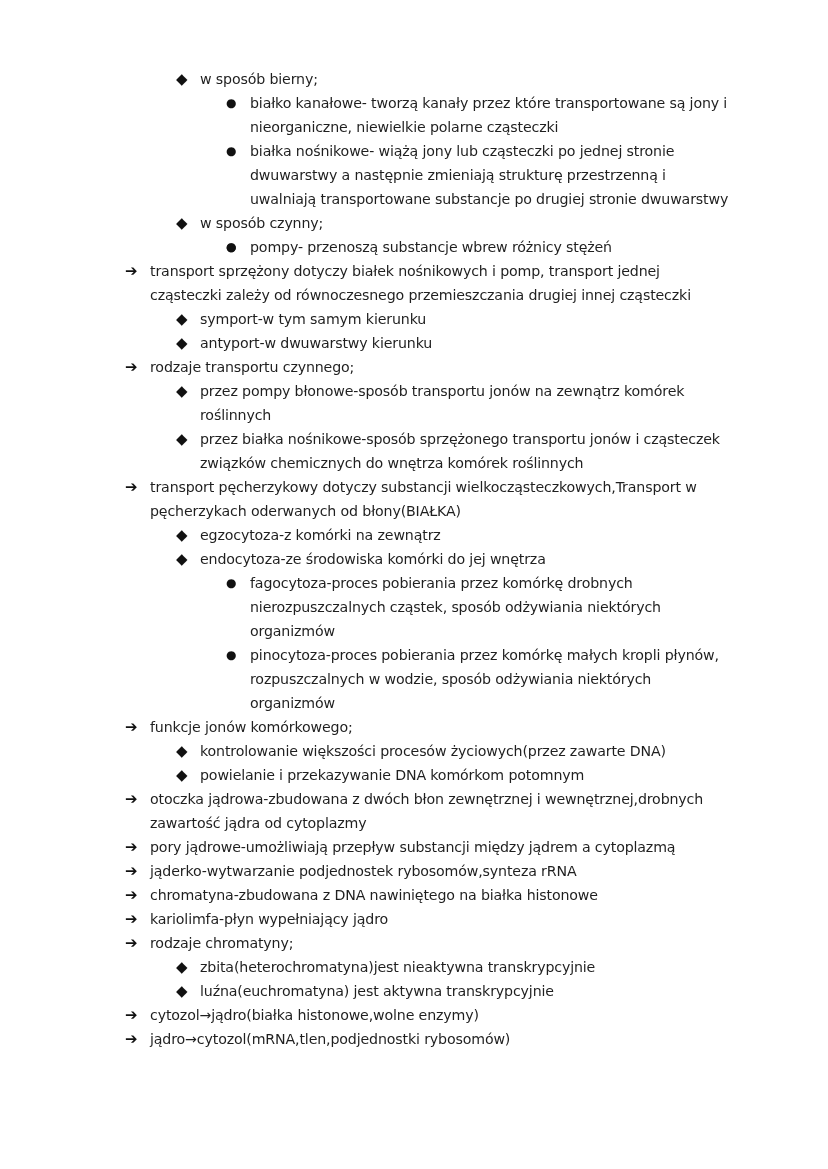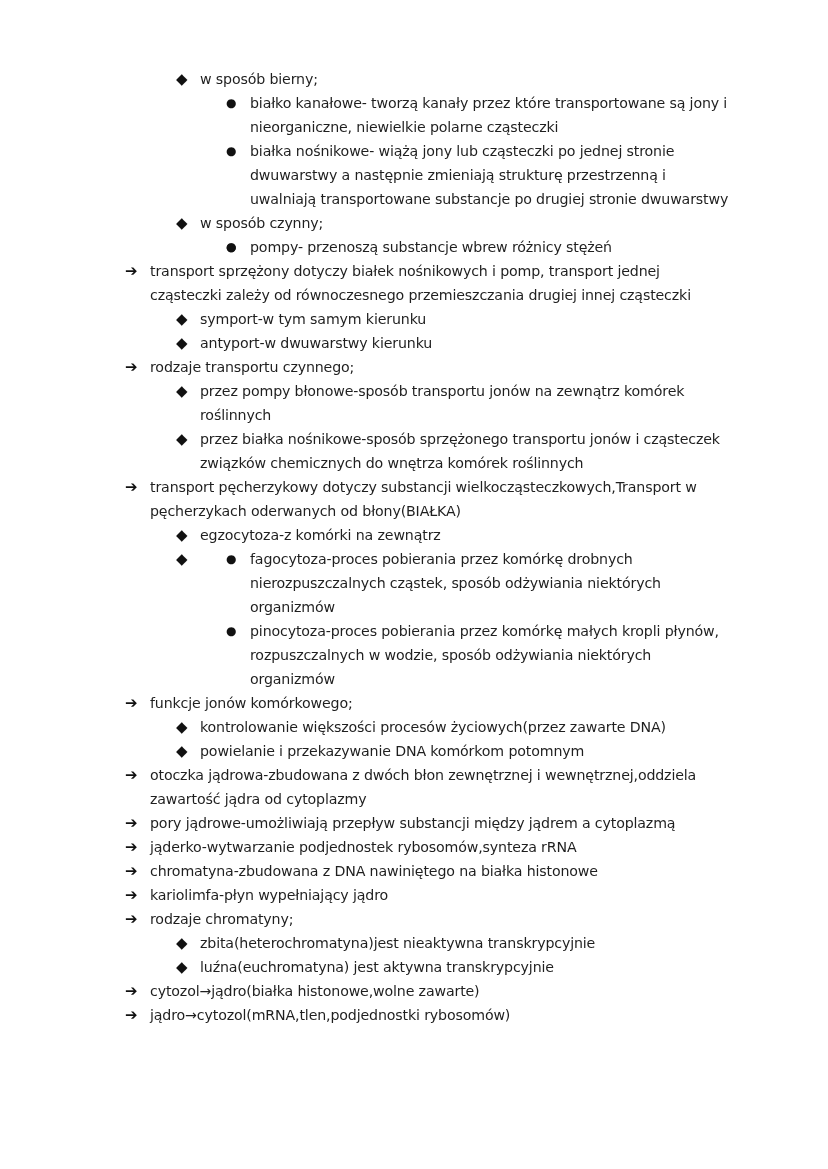--- a/index.html
+++ b/index.html
@@ -71,20 +71,21 @@
       <div class="item lvl0">
         <span class="mark">➔</span>
         <span class="txt">transport pęcherzykowy dotyczy substancji wielkocząsteczkowych,Transport w pęcherzykach oderwanych od błony(BIAŁKA)</span>
       </div>
       <div class="item lvl1">
         <span class="mark">◆</span>
         <span class="txt"> egzocytoza-z komórki na zewnątrz</span>
       </div>
       <div class="item lvl1">
         <span class="mark">◆</span>
+        <span class="txt">endocytoza-ze środowiska komórki do jej wnętrza</span>
       </div>
       <div class="item lvl2">
         <span class="mark">●</span>
         <span class="txt">fagocytoza-proces pobierania przez komórkę drobnych nierozpuszczalnych cząstek, sposób odżywiania niektórych organizmów</span>
       </div>
       <div class="item lvl2">
         <span class="mark">●</span>
         <span class="txt">pinocytoza-proces pobierania przez komórkę małych kropli płynów, rozpuszczalnych w wodzie, sposób odżywiania niektórych organizmów</span>
       </div>
       <div class="item lvl0">
@@ -94,21 +95,21 @@
       <div class="item lvl1">
         <span class="mark">◆</span>
         <span class="txt">kontrolowanie większości procesów życiowych(przez zawarte DNA)</span>
       </div>
       <div class="item lvl1">
         <span class="mark">◆</span>
         <span class="txt">powielanie i przekazywanie DNA komórkom potomnym</span>
       </div>
       <div class="item lvl0">
         <span class="mark">➔</span>
-        <span class="txt">otoczka jądrowa-zbudowana z dwóch błon zewnętrznej i wewnętrznej,oddziela zawartość jądra od cytoplazmy</span>
+        <span class="txt">otoczka jądrowa-zbudowana z dwóch błon zewnętrznej i wewnętrznej,drobnych zawartość jądra od cytoplazmy</span>
       </div>
       <div class="item lvl0">
         <span class="mark">➔</span>
         <span class="txt">pory jądrowe-umożliwiają przepływ substancji między jądrem a cytoplazmą</span>
       </div>
       <div class="item lvl0">
         <span class="mark">➔</span>
         <span class="txt">jąderko-wytwarzanie podjednostek rybosomów,synteza rRNA</span>
       </div>
       <div class="item lvl0">
@@ -126,20 +127,20 @@
       <div class="item lvl1">
         <span class="mark">◆</span>
         <span class="txt">zbita(heterochromatyna)jest nieaktywna transkrypcyjnie</span>
       </div>
       <div class="item lvl1">
         <span class="mark">◆</span>
         <span class="txt">luźna(euchromatyna) jest aktywna transkrypcyjnie</span>
       </div>
       <div class="item lvl0">
         <span class="mark">➔</span>
-        <span class="txt">cytozol→jądro(białka histonowe,wolne zawarte)</span>
+        <span class="txt">cytozol→jądro(białka histonowe,wolne enzymy)</span>
       </div>
       <div class="item lvl0">
         <span class="mark">➔</span>
         <span class="txt">jądro→cytozol(mRNA,tlen,podjednostki rybosomów)</span>
       </div>
     </div>
 </div>
 
 </body></html>

